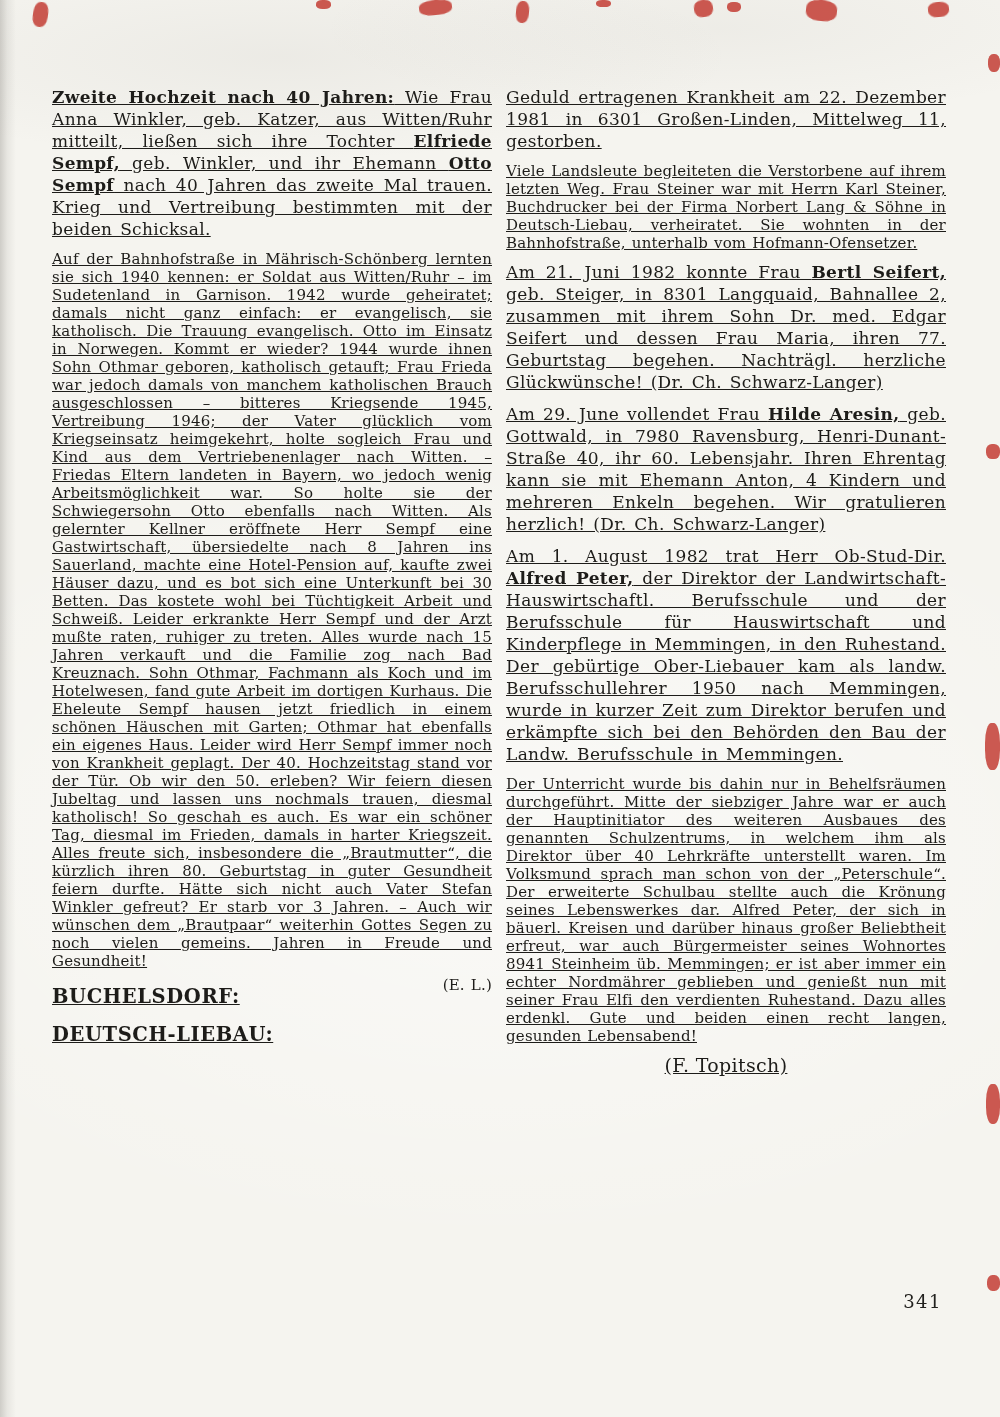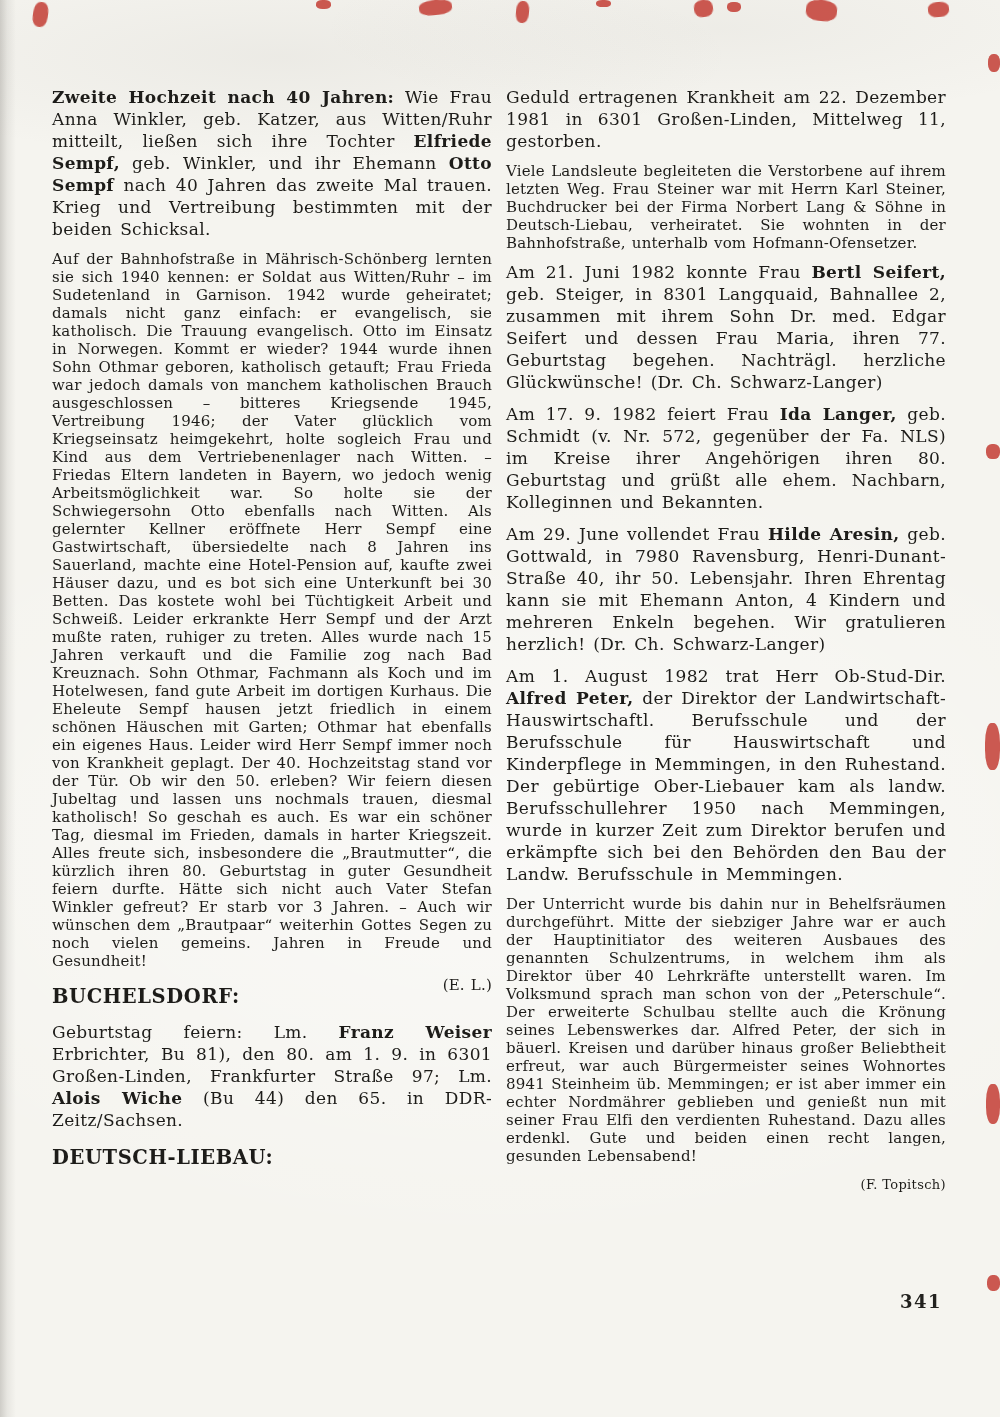--- a/index.html
+++ b/index.html
@@ -13,35 +13,35 @@
   .page { position: absolute; inset: 0;
     background-image:
       radial-gradient(ellipse 700px 160px at 28% 4%, rgba(115,110,100,0.07), transparent 65%),
       radial-gradient(ellipse 620px 140px at 72% 2%, rgba(115,110,100,0.06), transparent 65%),
       radial-gradient(ellipse 900px 500px at 50% 60%, rgba(255,255,255,0.5), transparent 80%);
   }
   .edge-shadow-left { position: absolute; left: 0; top: 0; bottom: 0; width: 16px;
     background: linear-gradient(to right, rgba(70,66,60,0.22), rgba(70,66,60,0.08) 45%, transparent);
     pointer-events: none; }
   .content { position: absolute; left: 52px; top: 86px; width: 906px;
-    display: flex; gap: 14px; }
+    display: flex; gap: 14px; text-decoration: underline; }
   .col { width: 440px; }
 
   p { margin: 0 0 10px 0; text-align: justify;
       hyphens: auto; -webkit-hyphens: auto; }
   p.lead  { font-size: 17px; line-height: 22px; letter-spacing: 0.35px; word-spacing: 2px; }
   p.small { font-size: 15px; line-height: 18px; letter-spacing: 0.2px; word-spacing: 1px; margin-bottom: 9px; }
   .b { font-weight: bold; }
   h2.heading { font-size: 19.5px; line-height: 22px; font-weight: bold;
     letter-spacing: 0.6px; margin: 16px 0 13px 0; text-align: left; }
   .sig-float { float: right; margin-top: 24px; }
-  p.sig-line { text-align: right; font-size: 13px; line-height: 22px; letter-spacing: 0.35px; }
+  p.sig-line { text-align: center; font-size: 19px; line-height: 22px; letter-spacing: 0.35px; }
 
   .page-number { position: absolute; right: 58px; top: 1291px;
-    font-size: 18px; letter-spacing: 1.5px; color: #22211e; font-weight: bold; }
+    font-size: 18px; letter-spacing: 1.5px; color: #22211e; }
 
   .artifact { position: absolute; border-radius: 42%;
     filter: blur(0.4px); opacity: 0.82; pointer-events: none; }
 </style>
 </head>
 <body>
 
 <div class="page">
   <div class="edge-shadow-left"></div>
   <div id="artifacts">
@@ -58,28 +58,26 @@
       <div class="artifact" style="left: 986px; top: 444px; width: 14px; height: 15px; background: rgb(194, 55, 46); transform: rotate(0deg);"></div>
       <div class="artifact" style="left: 985px; top: 723px; width: 15px; height: 47px; background: rgb(194, 55, 46); transform: rotate(0deg);"></div>
       <div class="artifact" style="left: 986px; top: 1084px; width: 14px; height: 40px; background: rgb(194, 55, 46); transform: rotate(0deg);"></div>
       <div class="artifact" style="left: 987px; top: 1275px; width: 13px; height: 16px; background: rgb(194, 55, 46); transform: rotate(0deg);"></div>
     </div>
   <div class="content">
     <div class="col" id="col-left">
         <p class="lead"><span class="b">Zweite Hochzeit nach 40 Jahren:</span><span> Wie Frau Anna Winkler, geb. Katzer, aus Witten/Ruhr mitteilt, ließen sich ihre Tochter </span><span class="b">Elfriede Sempf,</span><span> geb. Winkler, und ihr Ehemann </span><span class="b">Otto Sempf</span><span> nach 40 Jahren das zweite Mal trauen. Krieg und Vertreibung bestimmten mit der beiden Schicksal.</span></p>
         <p class="small"><span>Auf der Bahnhofstraße in Mährisch-Schönberg lernten sie sich 1940 kennen: er Soldat aus Witten/Ruhr – im Sudetenland in Garnison. 1942 wurde geheiratet; damals nicht ganz einfach: er evangelisch, sie katholisch. Die Trauung evangelisch. Otto im Einsatz in Norwegen. Kommt er wieder? 1944 wurde ihnen Sohn Othmar geboren, katholisch getauft; Frau Frieda war jedoch damals von manchem katholischen Brauch ausgeschlossen – bitteres Kriegsende 1945, Vertreibung 1946; der Vater glücklich vom Kriegseinsatz heimgekehrt, holte sogleich Frau und Kind aus dem Vertriebenenlager nach Witten. – Friedas Eltern landeten in Bayern, wo jedoch wenig Arbeitsmöglichkeit war. So holte sie der Schwiegersohn Otto ebenfalls nach Witten. Als gelernter Kellner eröffnete Herr Sempf eine Gastwirtschaft, übersiedelte nach 8 Jahren ins Sauerland, machte eine Hotel-Pension auf, kaufte zwei Häuser dazu, und es bot sich eine Unterkunft bei 30 Betten. Das kostete wohl bei Tüchtigkeit Arbeit und Schweiß. Leider erkrankte Herr Sempf und der Arzt mußte raten, ruhiger zu treten. Alles wurde nach 15 Jahren verkauft und die Familie zog nach Bad Kreuznach. Sohn Othmar, Fachmann als Koch und im Hotelwesen, fand gute Arbeit im dortigen Kurhaus. Die Eheleute Sempf hausen jetzt friedlich in einem schönen Häuschen mit Garten; Othmar hat ebenfalls ein eigenes Haus. Leider wird Herr Sempf immer noch von Krankheit geplagt. Der 40. Hochzeitstag stand vor der Tür. Ob wir den 50. erleben? Wir feiern diesen Jubeltag und lassen uns nochmals trauen, diesmal katholisch! So geschah es auch. Es war ein schöner Tag, diesmal im Frieden, damals in harter Kriegszeit. Alles freute sich, insbesondere die „Brautmutter“, die kürzlich ihren 80. Geburtstag in guter Gesundheit feiern durfte. Hätte sich nicht auch Vater Stefan Winkler gefreut? Er starb vor 3 Jahren. – Auch wir wünschen dem „Brautpaar“ weiterhin Gottes Segen zu noch vielen gemeins. Jahren in Freude und Gesundheit!</span><span class="sig-float">(E. L.)</span></p>
         <h2 class="heading">BUCHELSDORF:</h2>
-        <p class="lead"><span>Geburtstag feiern: Lm. </span><span class="b">Franz Weiser</span><span> Erbrichter, Bu 81), den 80. am 1. 9. in 6301 Großen-Linden, Frankfurter Straße 97; Lm. </span><span class="b">Alois Wiche</span><span> (Bu 44) den 65. in DDR-Zeitz/Sachsen.</span></p>
         <h2 class="heading">DEUTSCH-LIEBAU:</h2>
       </div>
     <div class="col" id="col-right">
         <p class="lead"><span>Geduld ertragenen Krankheit am 22. Dezember 1981 in 6301 Großen-Linden, Mittelweg 11, gestorben.</span></p>
         <p class="small"><span>Viele Landsleute begleiteten die Verstorbene auf ihrem letzten Weg. Frau Steiner war mit Herrn Karl Steiner, Buchdrucker bei der Firma Norbert Lang &amp; Söhne in Deutsch-Liebau, verheiratet. Sie wohnten in der Bahnhofstraße, unterhalb vom Hofmann-Ofensetzer.</span></p>
         <p class="lead"><span>Am 21. Juni 1982 konnte Frau </span><span class="b">Bertl Seifert,</span><span> geb. Steiger, in 8301 Langquaid, Bahnallee 2, zusammen mit ihrem Sohn Dr. med. Edgar Seifert und dessen Frau Maria, ihren 77. Geburtstag begehen. Nachträgl. herzliche Glückwünsche! (Dr. Ch. Schwarz-Langer)</span></p>
-        <p class="lead"><span>Am 17. 9. 1982 feiert Frau </span><span class="b">Ida Langer,</span><span> geb. Schmidt (v. Nr. 572, gegenüber der Fa. NLS) im Kreise ihrer Angehörigen ihren 80. Geburtstag und grüßt alle ehem. Nachbarn, Kolleginnen und Bekannten.</span></p>
-        <p class="lead"><span>Am 29. June vollendet Frau </span><span class="b">Hilde Aresin,</span><span> geb. Gottwald, in 7980 Ravensburg, Henri-Dunant-Straße 40, ihr 50. Lebensjahr. Ihren Ehrentag kann sie mit Ehemann Anton, 4 Kindern und mehreren Enkeln begehen. Wir gratulieren herzlich! (Dr. Ch. Schwarz-Langer)</span></p>
+        <p class="lead"><span>Am 29. June vollendet Frau </span><span class="b">Hilde Aresin,</span><span> geb. Gottwald, in 7980 Ravensburg, Henri-Dunant-Straße 40, ihr 60. Lebensjahr. Ihren Ehrentag kann sie mit Ehemann Anton, 4 Kindern und mehreren Enkeln begehen. Wir gratulieren herzlich! (Dr. Ch. Schwarz-Langer)</span></p>
         <p class="lead"><span>Am 1. August 1982 trat Herr Ob-Stud-Dir. </span><span class="b">Alfred Peter,</span><span> der Direktor der Landwirtschaft-Hauswirtschaftl. Berufsschule und der Berufsschule für Hauswirtschaft und Kinderpflege in Memmingen, in den Ruhestand. Der gebürtige Ober-Liebauer kam als landw. Berufsschullehrer 1950 nach Memmingen, wurde in kurzer Zeit zum Direktor berufen und erkämpfte sich bei den Behörden den Bau der Landw. Berufsschule in Memmingen.</span></p>
         <p class="small"><span>Der Unterricht wurde bis dahin nur in Behelfsräumen durchgeführt. Mitte der siebziger Jahre war er auch der Hauptinitiator des weiteren Ausbaues des genannten Schulzentrums, in welchem ihm als Direktor über 40 Lehrkräfte unterstellt waren. Im Volksmund sprach man schon von der „Peterschule“. Der erweiterte Schulbau stellte auch die Krönung seines Lebenswerkes dar. Alfred Peter, der sich in bäuerl. Kreisen und darüber hinaus großer Beliebtheit erfreut, war auch Bürgermeister seines Wohnortes 8941 Steinheim üb. Memmingen; er ist aber immer ein echter Nordmährer geblieben und genießt nun mit seiner Frau Elfi den verdienten Ruhestand. Dazu alles erdenkl. Gute und beiden einen recht langen, gesunden Lebensabend!</span></p>
         <p class="sig-line">(F. Topitsch)</p>
       </div>
   </div>
   <div class="page-number">341</div>
 </div>
 
 </body></html>

